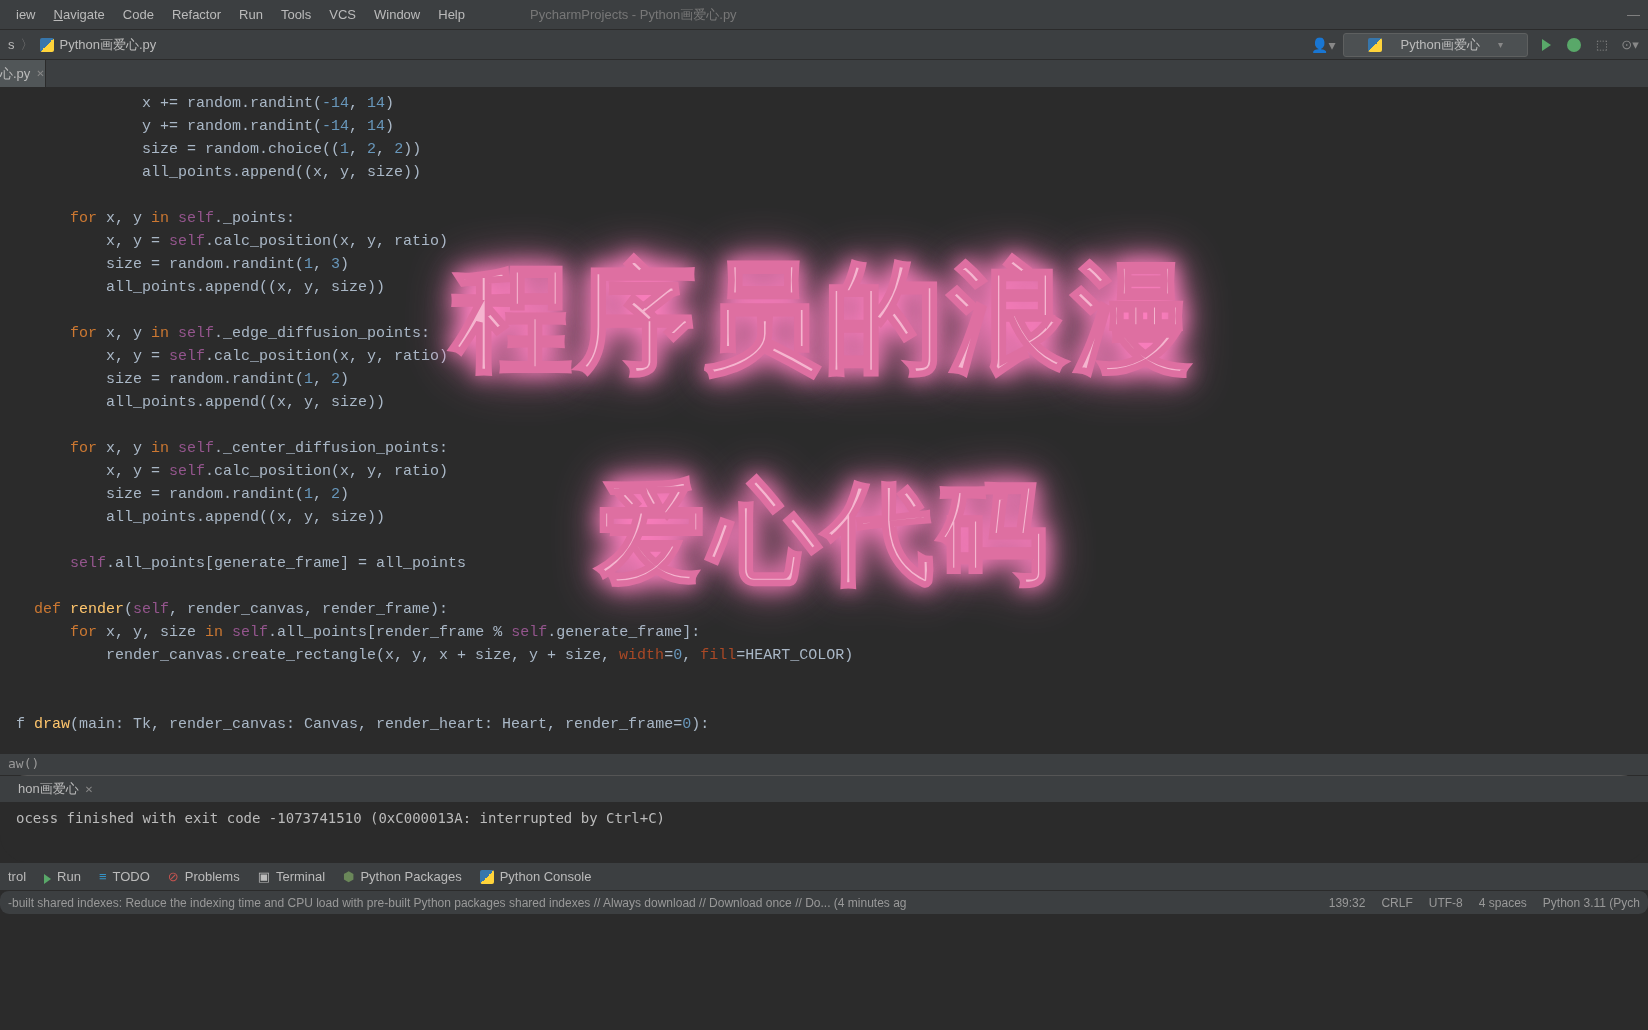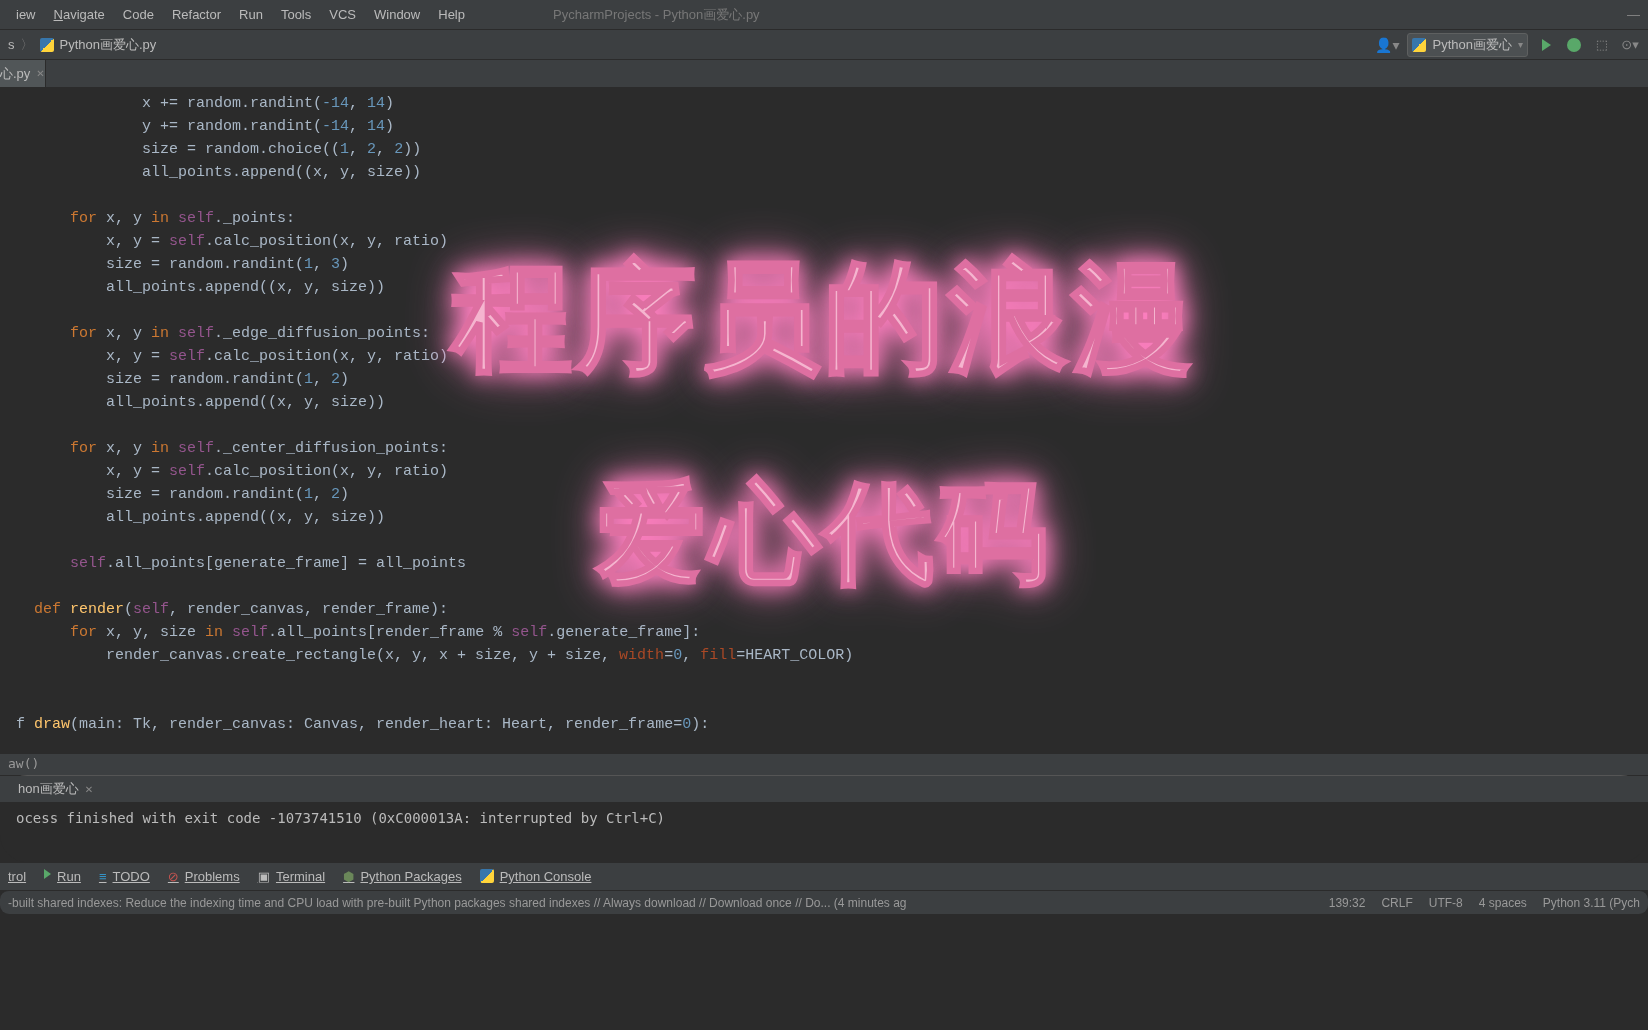--- a/index.html
+++ b/index.html
@@ -25,21 +25,21 @@
   display: flex;
   gap: 2px;
 }
 .menu-item {
   padding: 3px 8px;
   color: #bbbbbb;
   cursor: pointer;
 }
 .menu-item .underline { text-decoration: underline; }
 .title-text {
-  margin-left: 80px;
+  margin-left: 57px;
   color: #777;
 }
 .window-controls {
   margin-left: auto;
   display: flex;
   gap: 12px;
   color: #888;
 }
 .toolbar {
   height: 30px;
@@ -63,25 +63,25 @@
 }
 .toolbar-right {
   margin-left: auto;
   display: flex;
   align-items: center;
   gap: 8px;
 }
 .run-config {
   background: #4c5052;
   border: 1px solid #5e6060;
-  padding: 2px 4px;
+  padding: 2px 24px;
   border-radius: 3px;
   display: flex;
   align-items: center;
-  gap: 6px;
+  gap: 18px;
 }
 .icon-btn {
   width: 20px; height: 20px;
   display: flex;
   align-items: center;
   justify-content: center;
   cursor: pointer;
 }
 .play-icon {
   width: 0; height: 0;
@@ -158,25 +158,24 @@
   height: 28px;
   background: #3c3f41;
   display: flex;
   align-items: center;
   padding: 0 8px;
   gap: 18px;
   border-top: 1px solid #2b2b2b;
 }
 .bottom-item {
   display: flex;
-  align-items: flex-start;
+  align-items: flex-end;
   gap: 6px;
   color: #bbbbbb;
   cursor: pointer;
-  text-decoration: underline;
 }
 .status-bar {
   height: 24px;
   background: #3c3f41;
   display: flex;
   align-items: center;
   padding: 0 8px;
   color: #999;
   font-size: 12px;
   border-top: 1px solid #2b2b2b;

